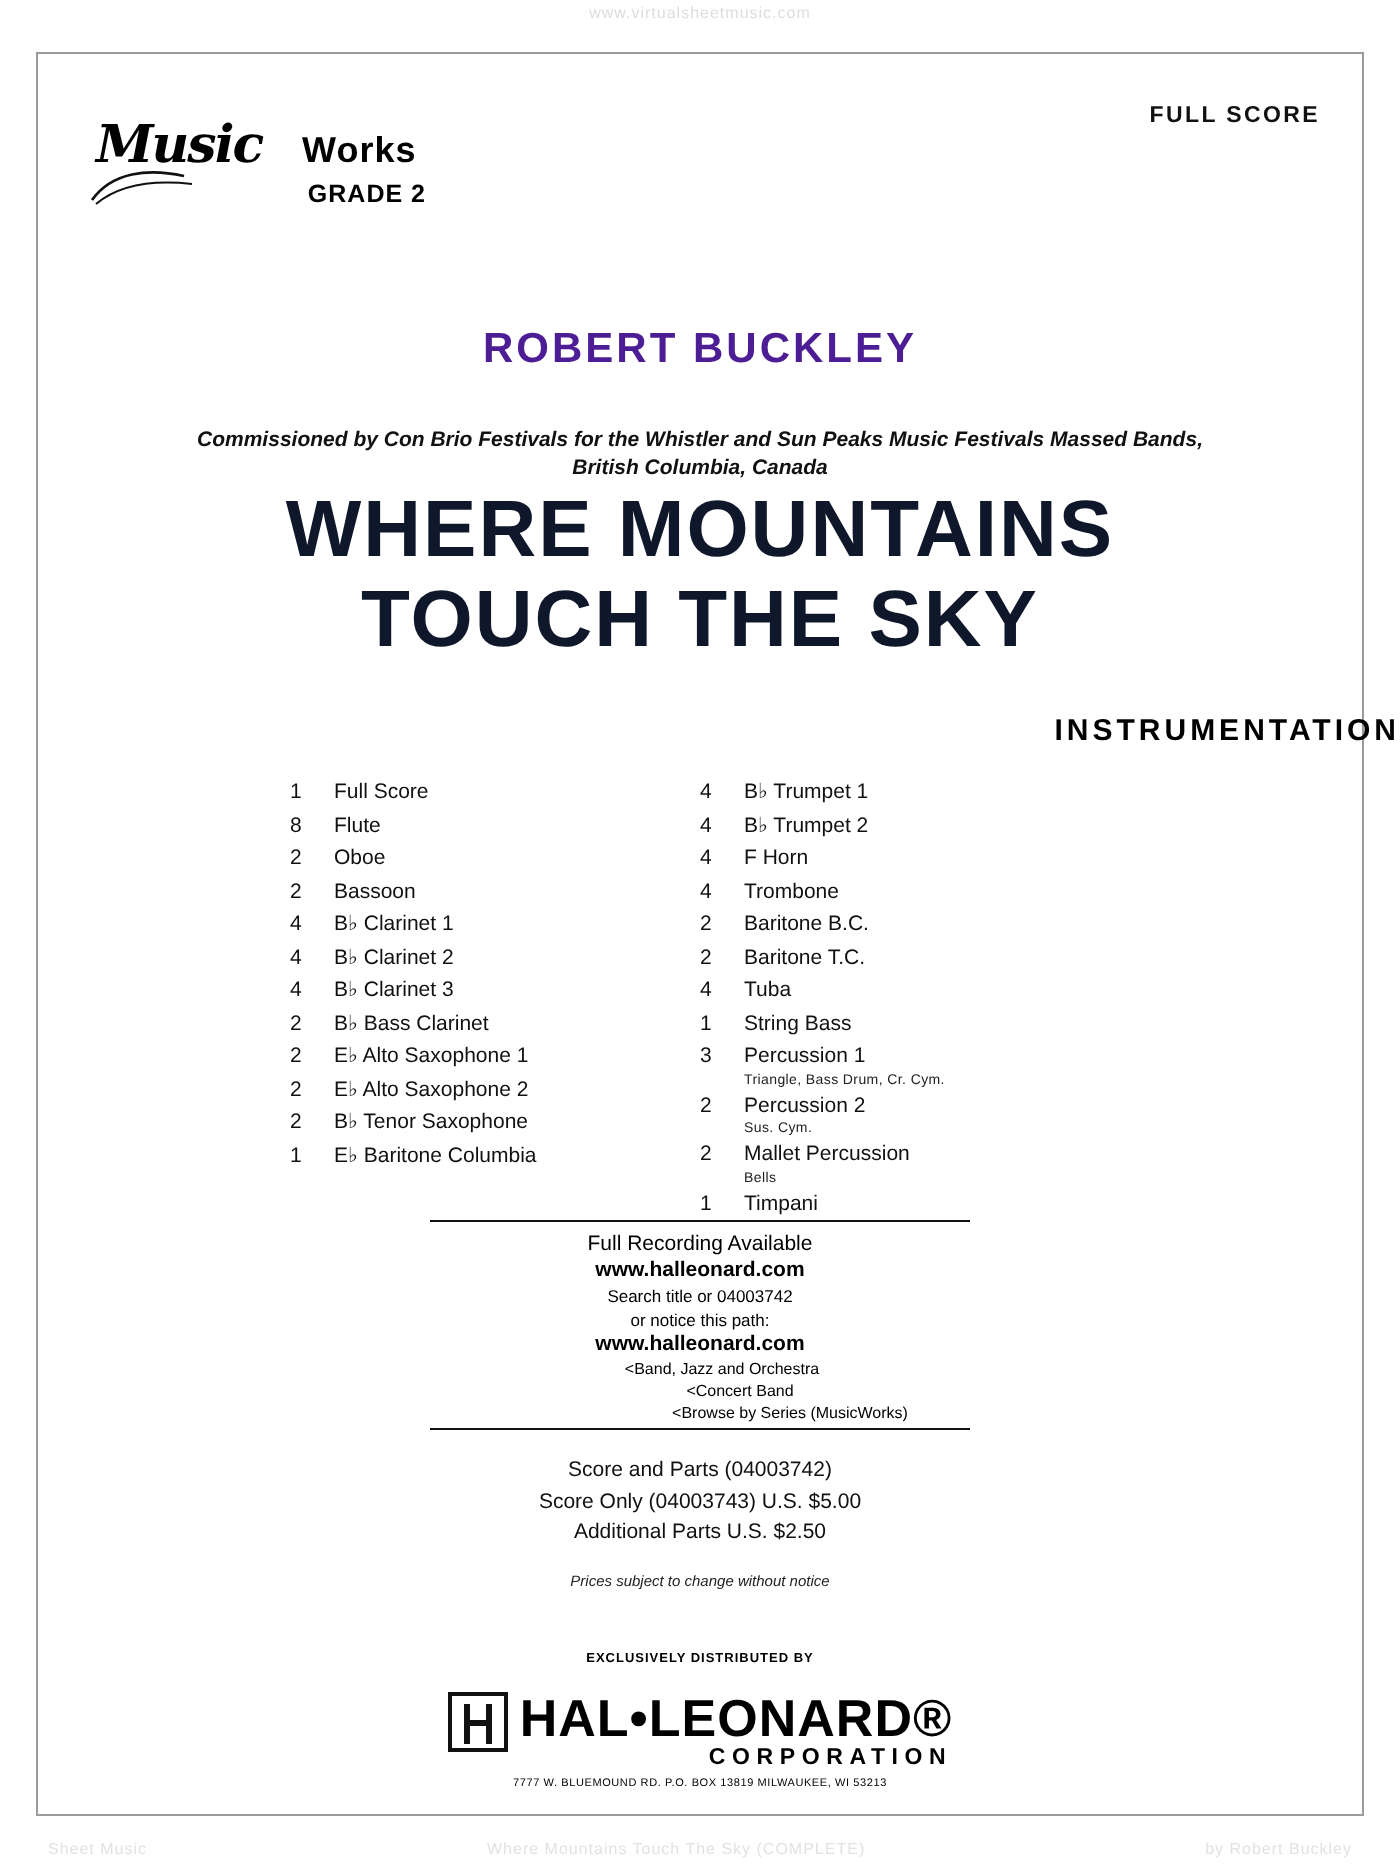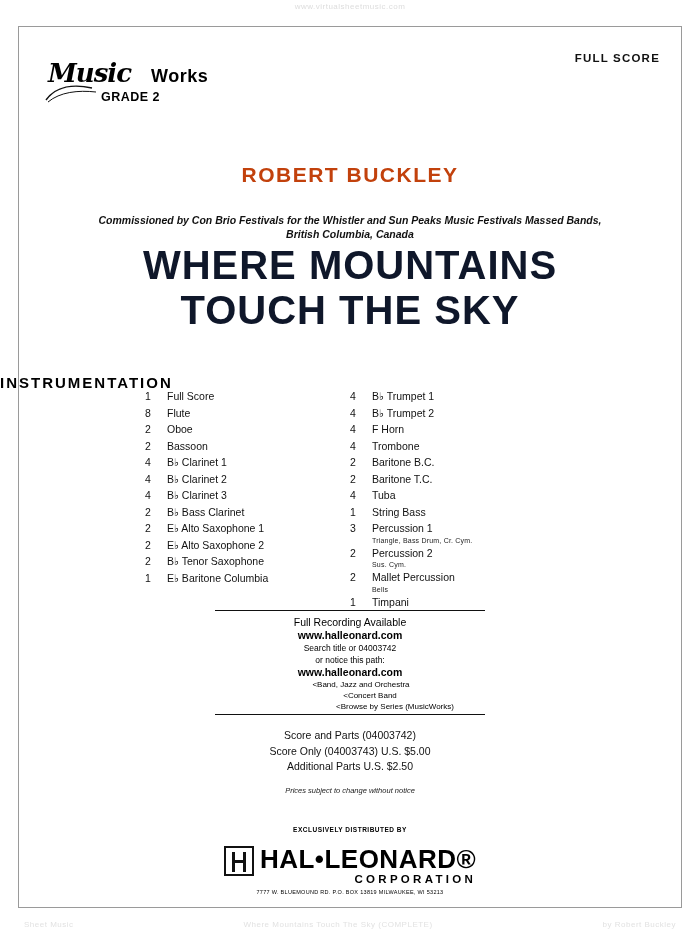--- a/index.html
+++ b/index.html
@@ -85,21 +85,21 @@
     font-weight: bold;
     font-size: 18px;
     letter-spacing: 0.5px;
   }
   .logo-row {
     display: flex;
     align-items: baseline;
     gap: 20px;
   }
   .grade {
-    text-align: center;
+    text-align: right;
     font-size: 12.5px;
     font-weight: bold;
     letter-spacing: 0.5px;
     margin-top: 2px;
     margin-right: 0px;
     width: 165px;
   }
   .swash {
     position: absolute;
     left: 44px;
@@ -111,21 +111,21 @@
   
   .composer {
     position: absolute;
     top: 163px;
     left: 0;
     width: 700px;
     text-align: center;
     font-size: 21px;
     font-weight: bold;
     letter-spacing: 1.5px;
-    color: #c2410c;
+    color: #4c1d95;
   }
 
   
   .commission {
     position: absolute;
     top: 213px;
     left: 0;
     width: 700px;
     text-align: center;
     font-family: "Liberation Sans", sans-serif;
@@ -147,24 +147,24 @@
     font-weight: bold;
     font-size: 40px;
     line-height: 45px;
     letter-spacing: 1px;
     color: #0f172a;
   }
 
   
   .instr-heading {
     position: absolute;
-    top: 374px;
-    left: 0;
-    width: 700px;
-    text-align: left;
+    top: 357px;
+    left: 0;
+    width: 700px;
+    text-align: right;
     font-size: 15px;
     font-weight: bold;
     letter-spacing: 2px;
   }
   .instr-cols {
     position: absolute;
     top: 388px;
     left: 0;
     width: 700px;
     display: flex;

